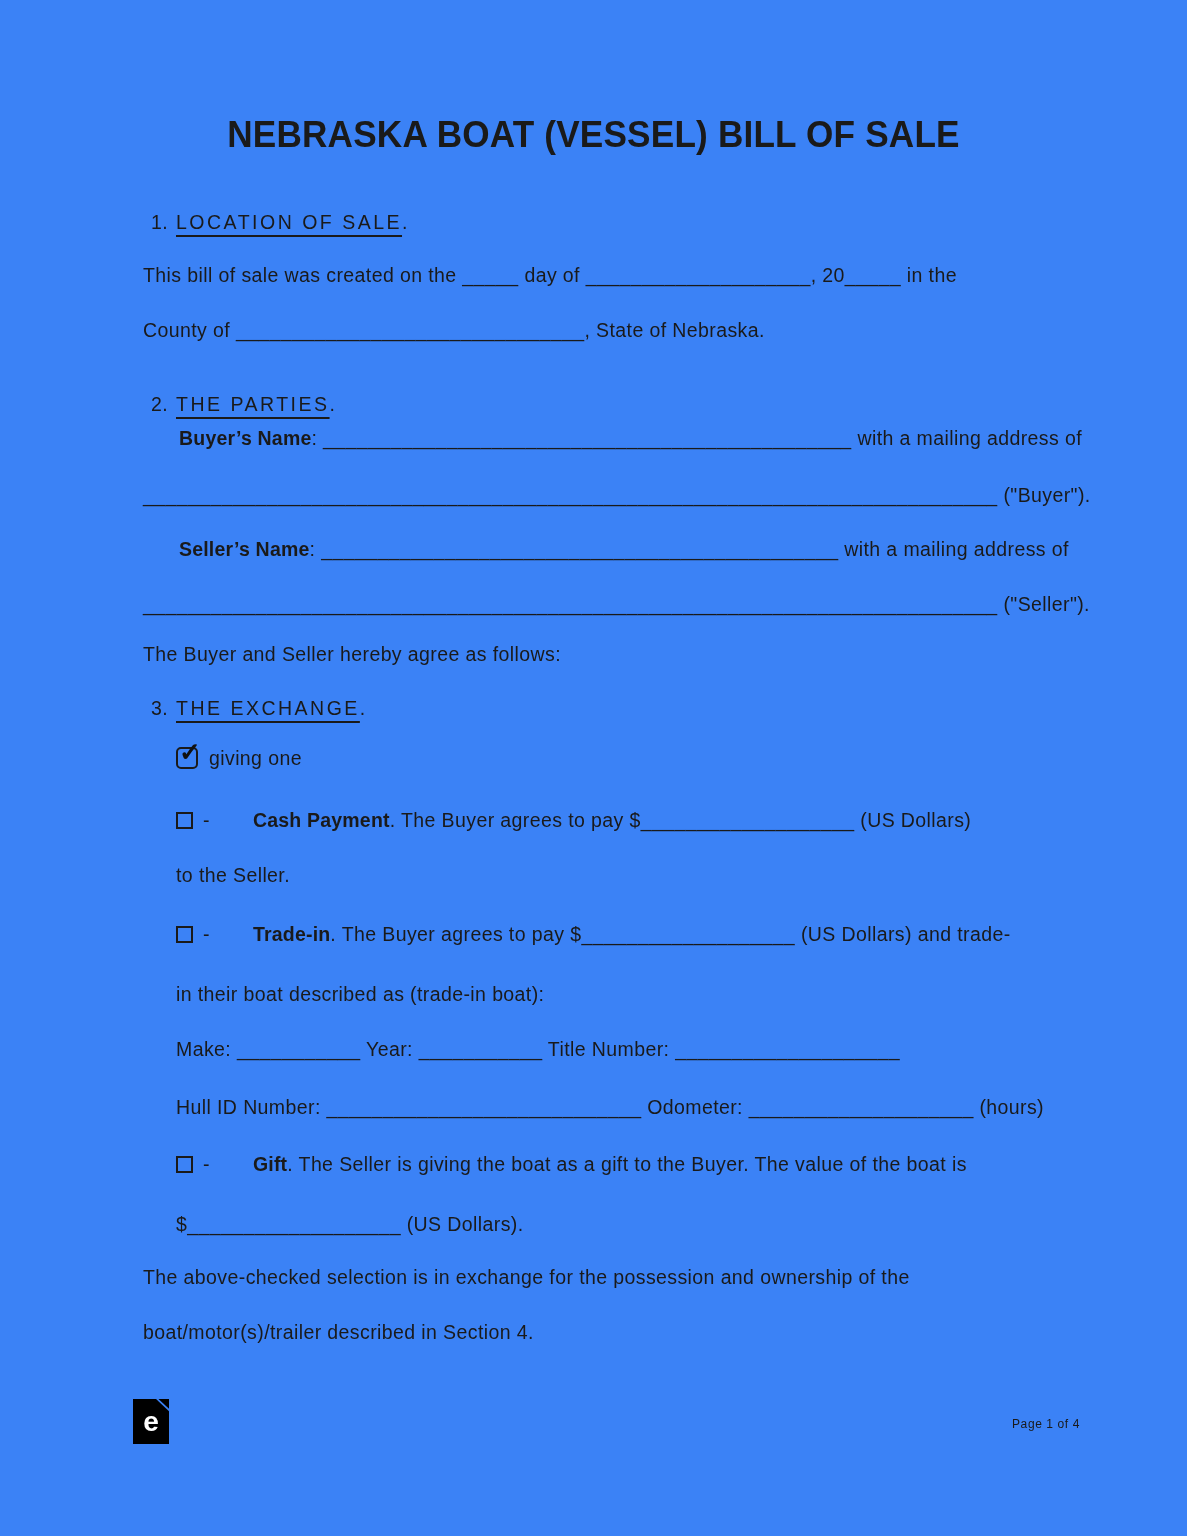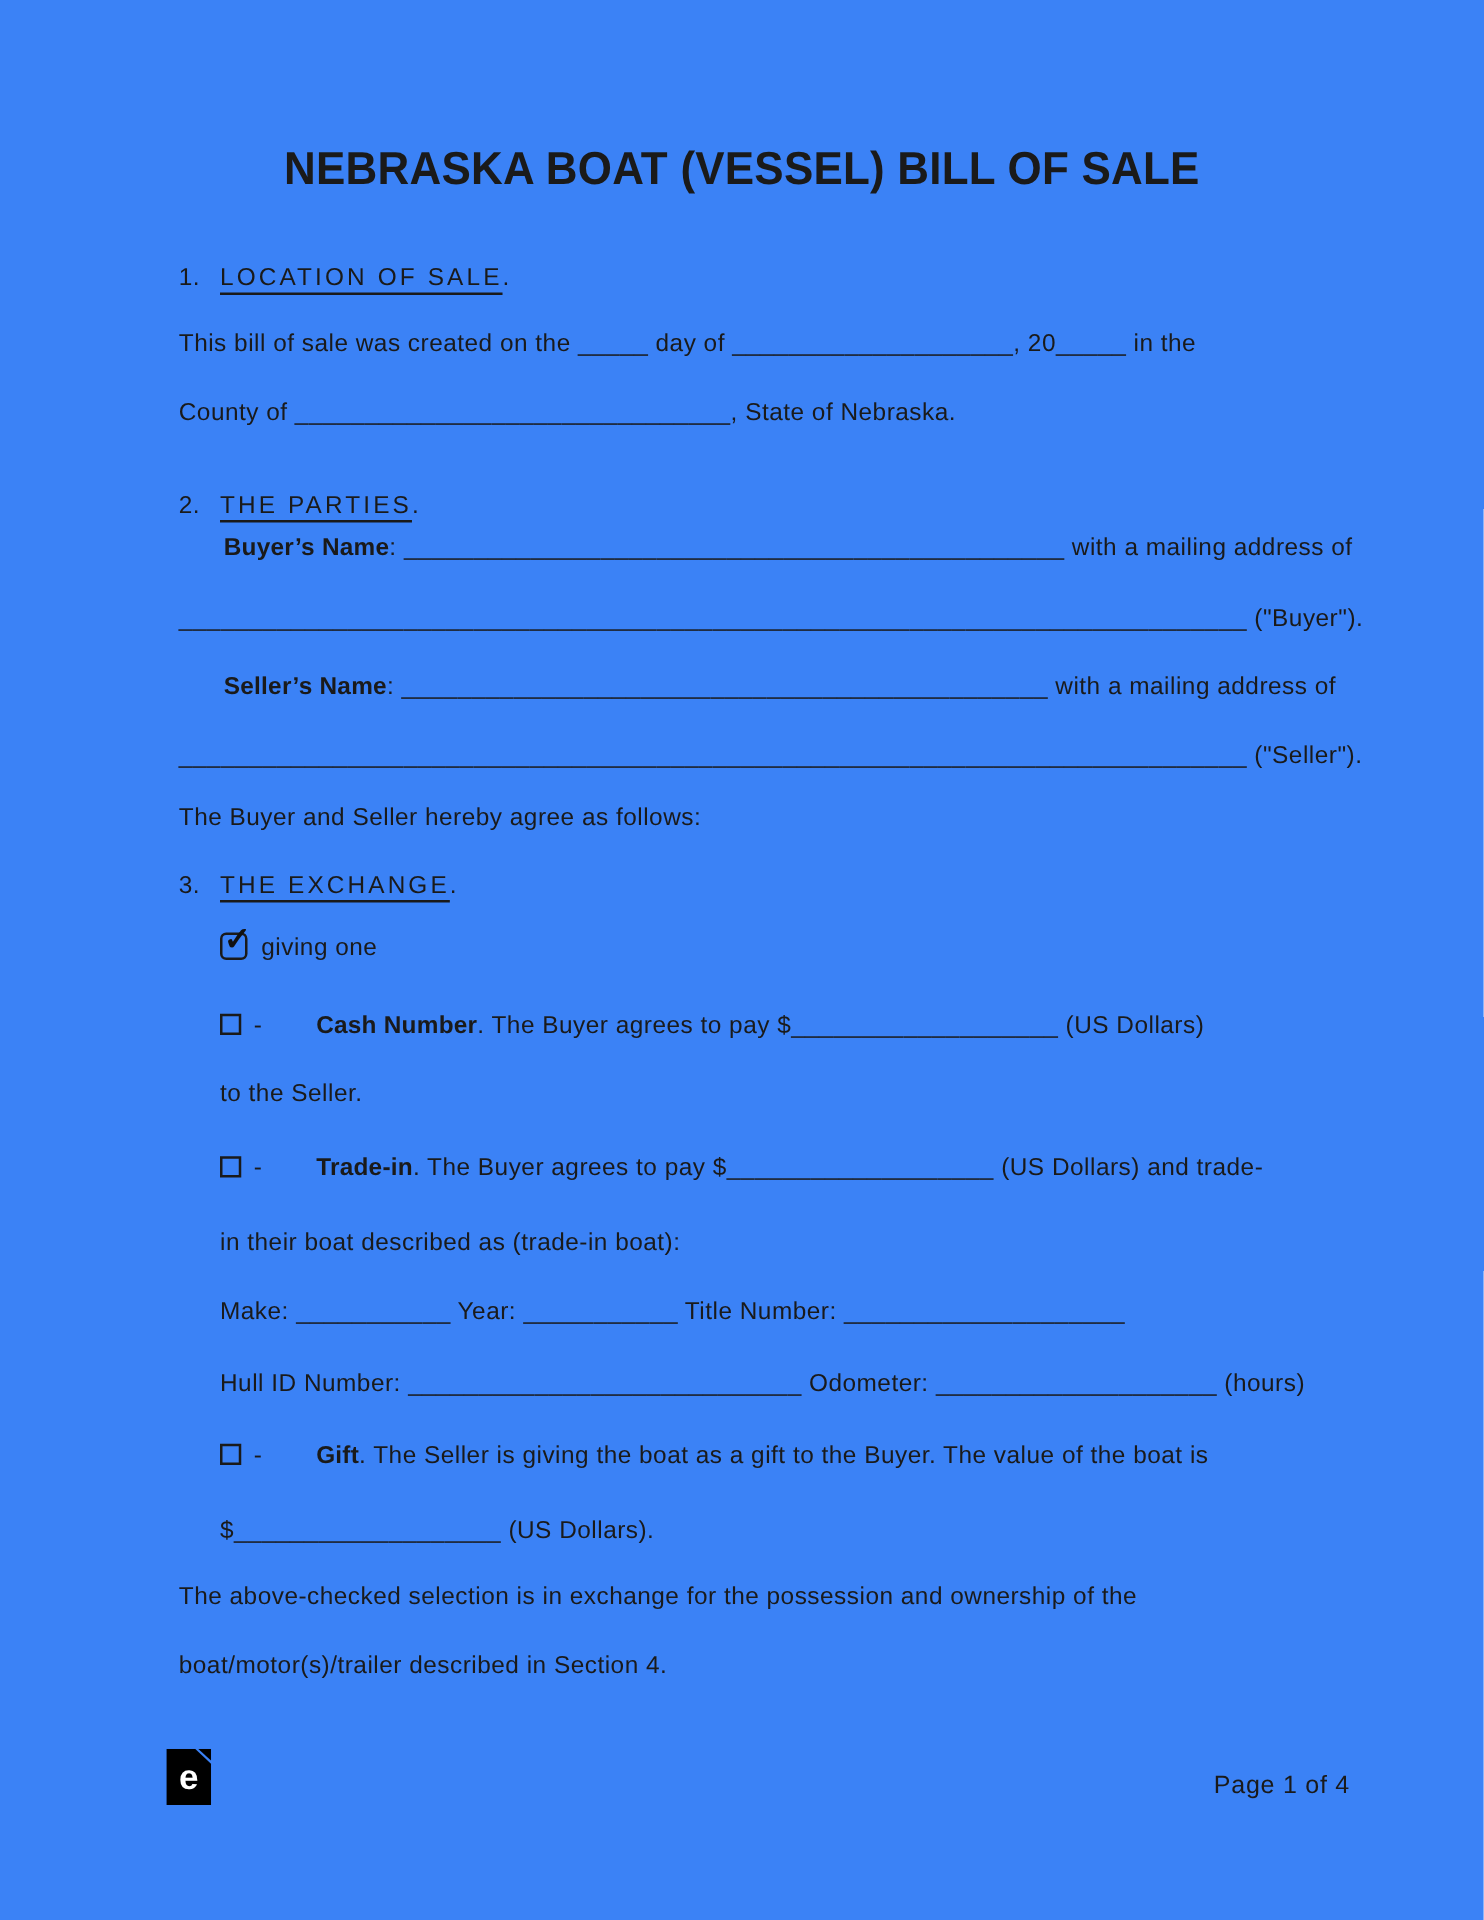--- a/index.html
+++ b/index.html
@@ -18,20 +18,21 @@
     font-size:37px; font-weight:700;
     transform:scaleX(0.95);
     letter-spacing:0.2px;
     white-space:nowrap;
   }
   .line {
     position:absolute; left:143px;
     font-size:19.5px; letter-spacing:0.4px;
     white-space:nowrap;
     line-height:26px;
+    text-align:center;
   }
   .indent { left:176px; }
   .sec-num { display:inline-block; width:33px; }
   .sec-head {
     text-decoration:underline;
     text-decoration-thickness:2px;
     text-underline-offset:6px;
     letter-spacing:2.5px;
   }
   b { font-weight:700; letter-spacing:0.2px;margin-left:36px; }
@@ -66,21 +67,21 @@
     width:12px; height:11px; background:#000;
     clip-path:polygon(12% 0, 100% 0, 100% 88%);
   }
   .logo-e {
     position:absolute; top:8px; left:0; width:100%;
     text-align:center; color:#fff;
     font-size:28px; font-weight:700; line-height:30px;
   }
   .pagenum {
     position:absolute; top:1417px; right:107px;
-    font-size:20px; letter-spacing:0.6px;
+    font-size:12px; letter-spacing:0.6px;
   }
 </style>
 </head>
 <body>
 
 <div class="page">
 
   <div class="title">NEBRASKA BOAT (VESSEL) BILL OF SALE</div>
 
   <div class="line" style="top:209px"><span class="sec-num">1.</span><span class="sec-head">LOCATION OF SALE</span><span>.</span></div>
@@ -94,21 +95,21 @@
 
   <div class="line" style="top:536px"><b>Seller’s Name</b><span>: ______________________________________________ with a mailing address of</span></div>
   <div class="line" style="top:591px">____________________________________________________________________________ ("Seller").</div>
 
   <div class="line" style="top:641px">The Buyer and Seller hereby agree as follows:</div>
 
   <div class="line" style="top:695px"><span class="sec-num">3.</span><span class="sec-head">THE EXCHANGE</span><span>.</span></div>
 
   <div class="line indent" style="top:745px"><span class="cb-check"><span class="tick">✓</span></span><span>giving one</span></div>
 
-  <div class="line indent" style="top:807px"><span class="cb"></span><span class="dash">-</span><b>Cash Number</b><span>. The Buyer agrees to pay $___________________ (US Dollars)</span></div>
+  <div class="line indent" style="top:807px"><span class="cb"></span><span class="dash">-</span><b>Cash Payment</b><span>. The Buyer agrees to pay $___________________ (US Dollars)</span></div>
   <div class="line indent" style="top:862px">to the Seller.</div>
 
   <div class="line indent" style="top:921px"><span class="cb"></span><span class="dash">-</span><b>Trade-in</b><span>. The Buyer agrees to pay $___________________ (US Dollars) and trade-</span></div>
   <div class="line indent" style="top:981px">in their boat described as (trade-in boat):</div>
   <div class="line indent" style="top:1036px">Make: ___________ Year: ___________ Title Number: ____________________</div>
   <div class="line indent" style="top:1094px">Hull ID Number: ____________________________ Odometer: ____________________ (hours)</div>
 
   <div class="line indent" style="top:1151px"><span class="cb"></span><span class="dash">-</span><b>Gift</b><span>. The Seller is giving the boat as a gift to the Buyer. The value of the boat is</span></div>
   <div class="line indent" style="top:1211px">$___________________ (US Dollars).</div>
 

